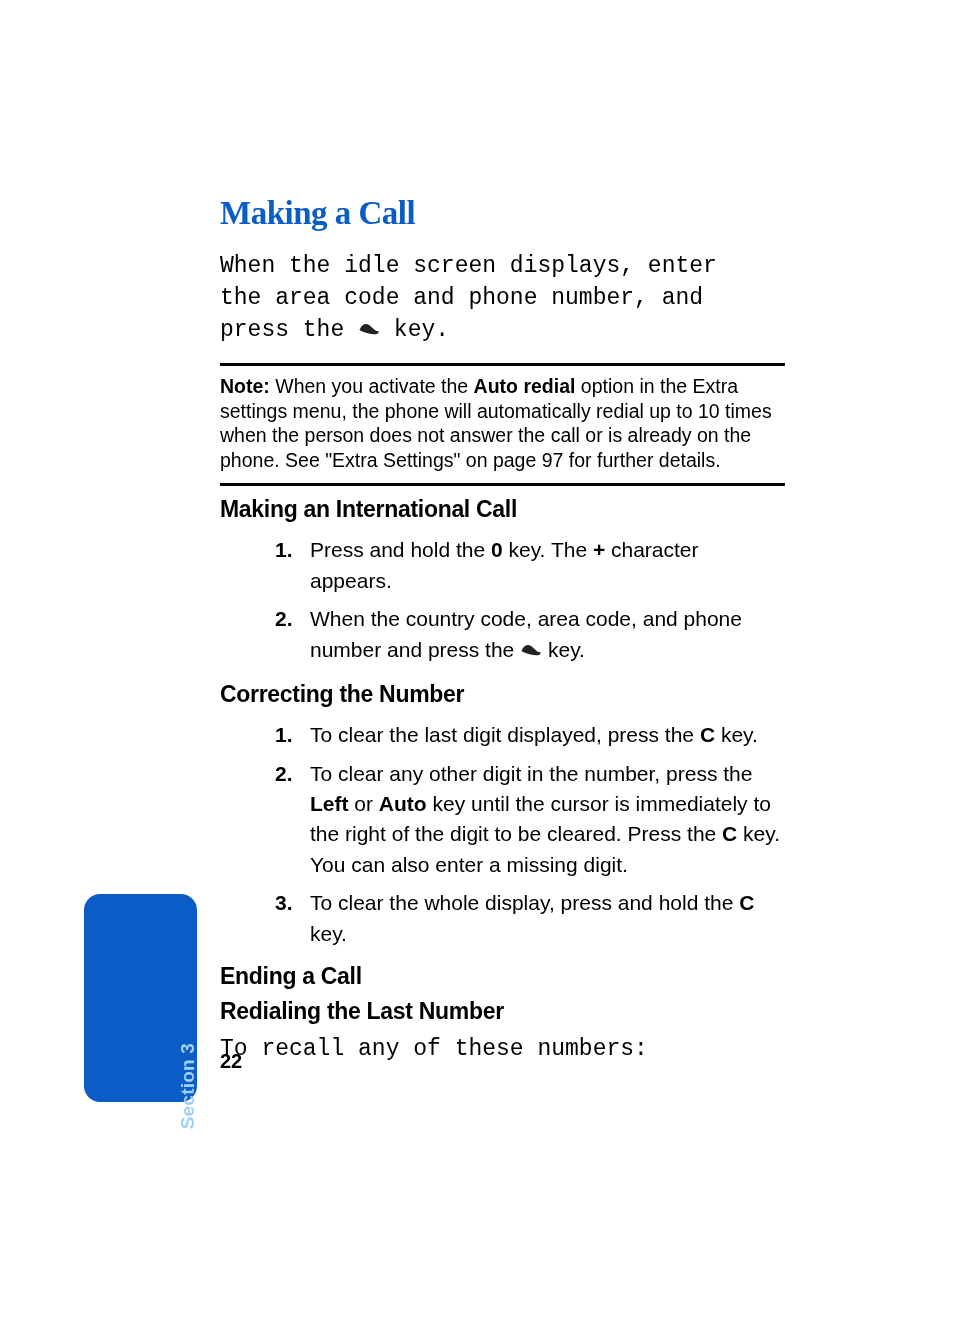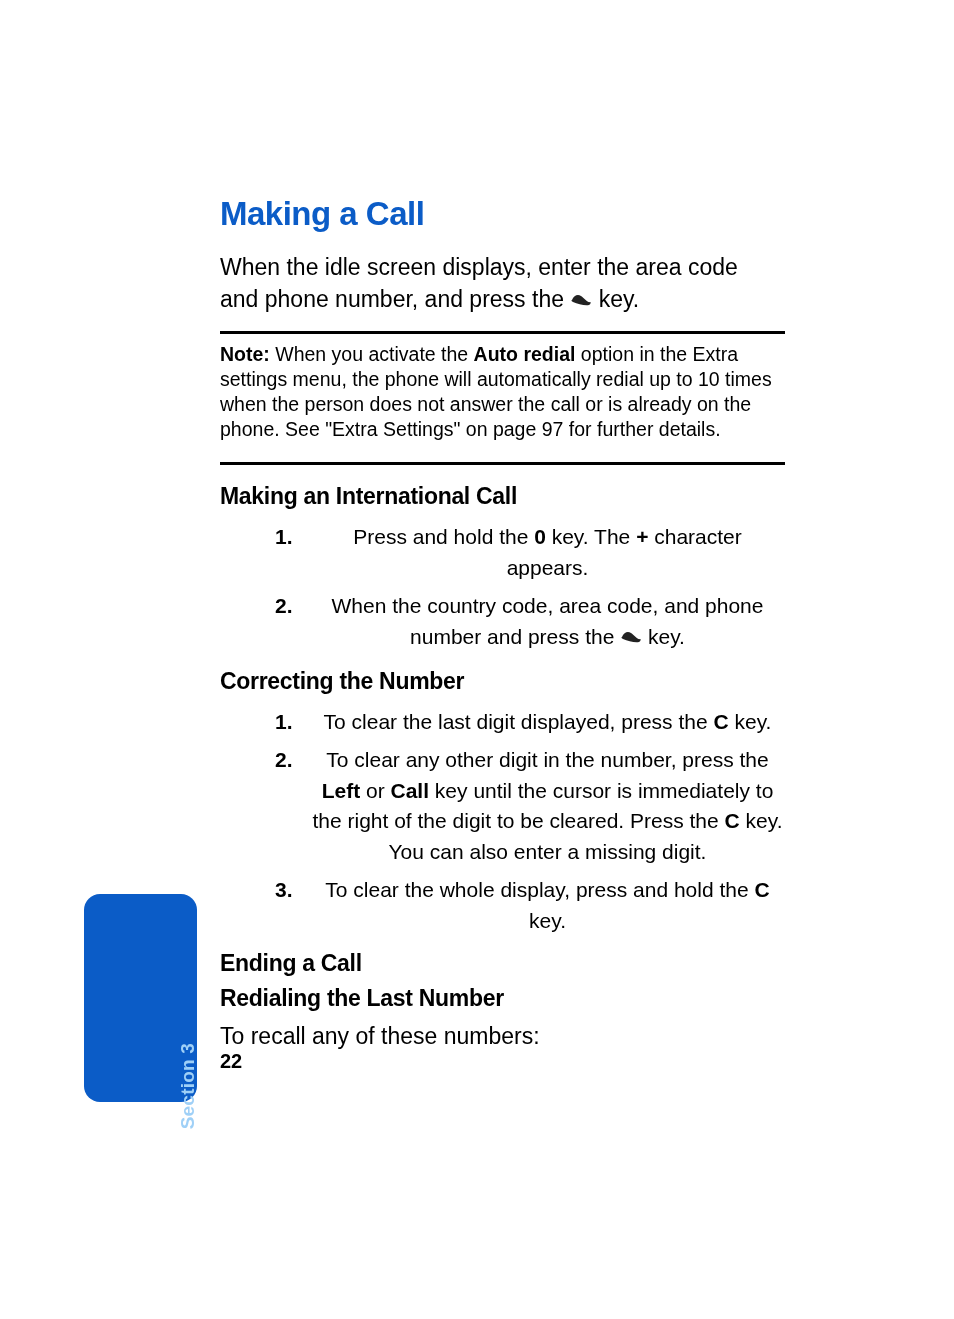--- a/index.html
+++ b/index.html
@@ -20,41 +20,41 @@
   }
 
   .content {
     position: absolute;
     left: 220px;
     top: 195px;
     width: 565px;
   }
 
   .h1 {
-    font-family: Liberation Sans, sans-serif;
+    font-family: Liberation Serif, serif;
     font-weight: 700;
     font-stretch: condensed;
     letter-spacing: -0.5px;
     color: #0b5cc7;
     font-size: 33px;
     margin: 0 0 18px 0;
   }
 
   .serif {
-    font-family: Liberation Sans, sans-serif;
+    font-family: Liberation Mono, monospace;
     font-size: 23px;
     line-height: 1.4;
     margin: 0 16px 14px 0;
   }
 
   .note-box {
     border-top: 3px solid #000;
     border-bottom: 3px solid #000;
-    padding: 8px 0 20px 0;
-    margin: 10px 0 18px 0;
+    padding: 8px 0 10px 0;
+    margin: 10px 0 10px 0;
     font-family: Arial, Helvetica, sans-serif;
     font-size: 19.5px;
     line-height: 1.28;
   }
   .note-box b { font-weight: 700; }
 
   .h2 {
     font-family: Arial, Helvetica, sans-serif;
     font-weight: 700;
     font-stretch: condensed;
@@ -64,21 +64,20 @@
   }
 
   ol.steps {
     list-style: none;
     padding: 0;
     margin: 0 0 10px 0;
     counter-reset: step;
     font-family: Arial, Helvetica, sans-serif;
     font-size: 21px;
     line-height: 1.45;
-    text-align: center;
   }
   ol.steps > li {
     counter-increment: step;
     position: relative;
     padding: 4px 0 4px 90px;
   }
   ol.steps > li::before {
     content: counter(step) ".";
     position: absolute;
     left: 55px;
@@ -174,21 +173,21 @@
         <span> key.</span>
       </li>
     </ol>
 
     <div class="h2">Correcting the Number</div>
     <ol class="steps">
       <li>
         <span>To clear the last digit displayed, press the </span><b>C</b><span> key.</span>
       </li>
       <li>
-        <span>To clear any other digit in the number, press the </span><b>Left</b><span> or </span><b>Call</b><span> key until the cursor is immediately to the right of the digit to be cleared. Press the </span><b>C</b><span> key. You can also enter a missing digit.</span>
+        <span>To clear any other digit in the number, press the </span><b>Left</b><span> or </span><b>Auto</b><span> key until the cursor is immediately to the right of the digit to be cleared. Press the </span><b>C</b><span> key. You can also enter a missing digit.</span>
       </li>
       <li>
         <span>To clear the whole display, press and hold the </span><b>C</b><span> key.</span>
       </li>
     </ol>
 
     <div class="h2">Ending a Call</div>
 
     <div class="h2">Redialing the Last Number</div>
     <p class="serif">To recall any of these numbers:</p>

